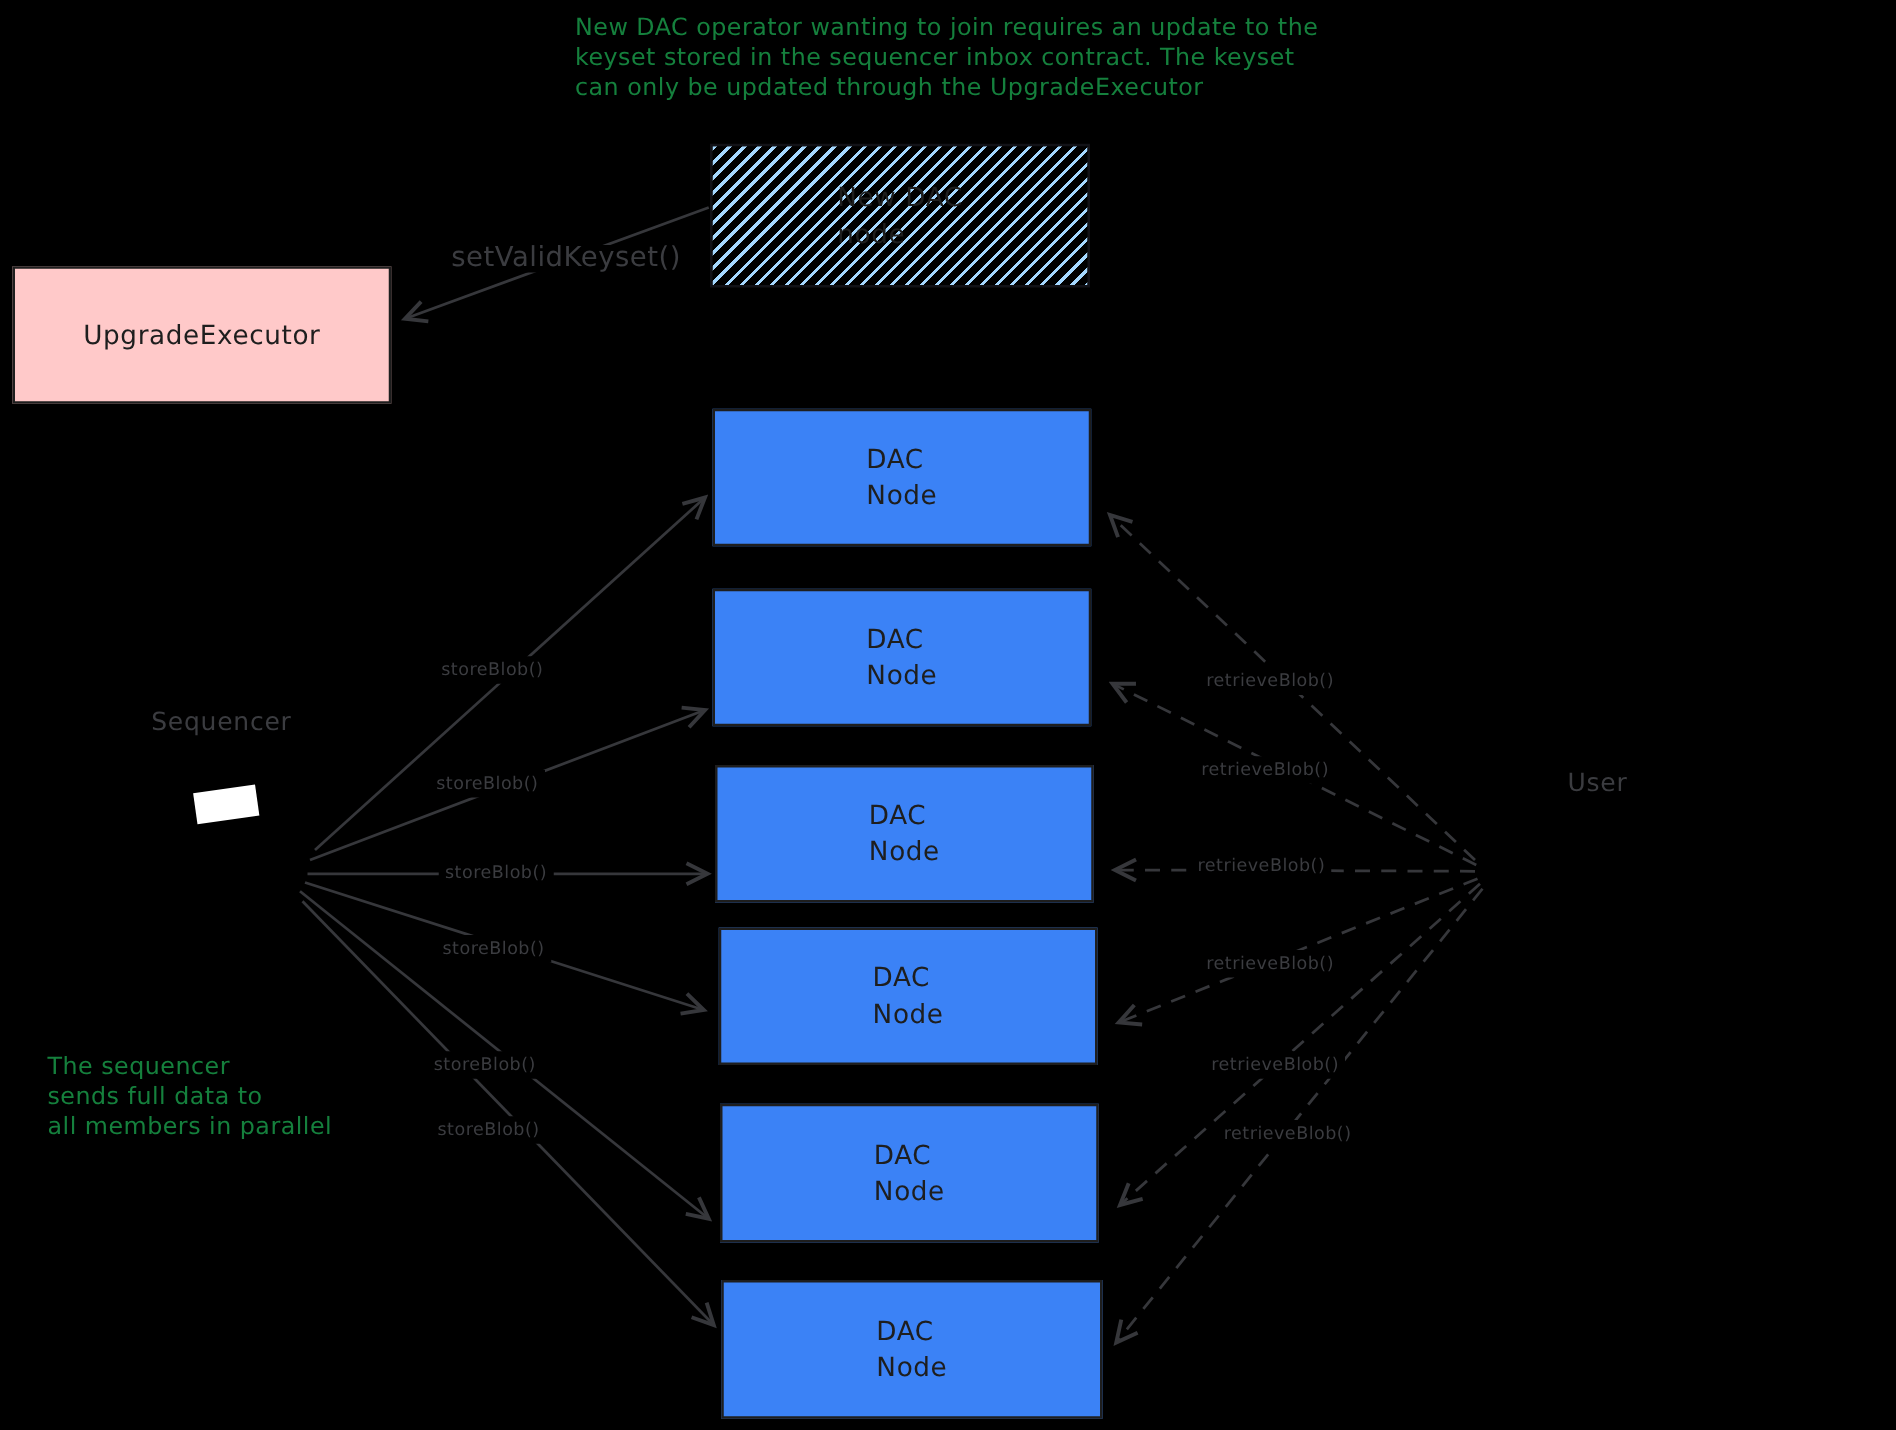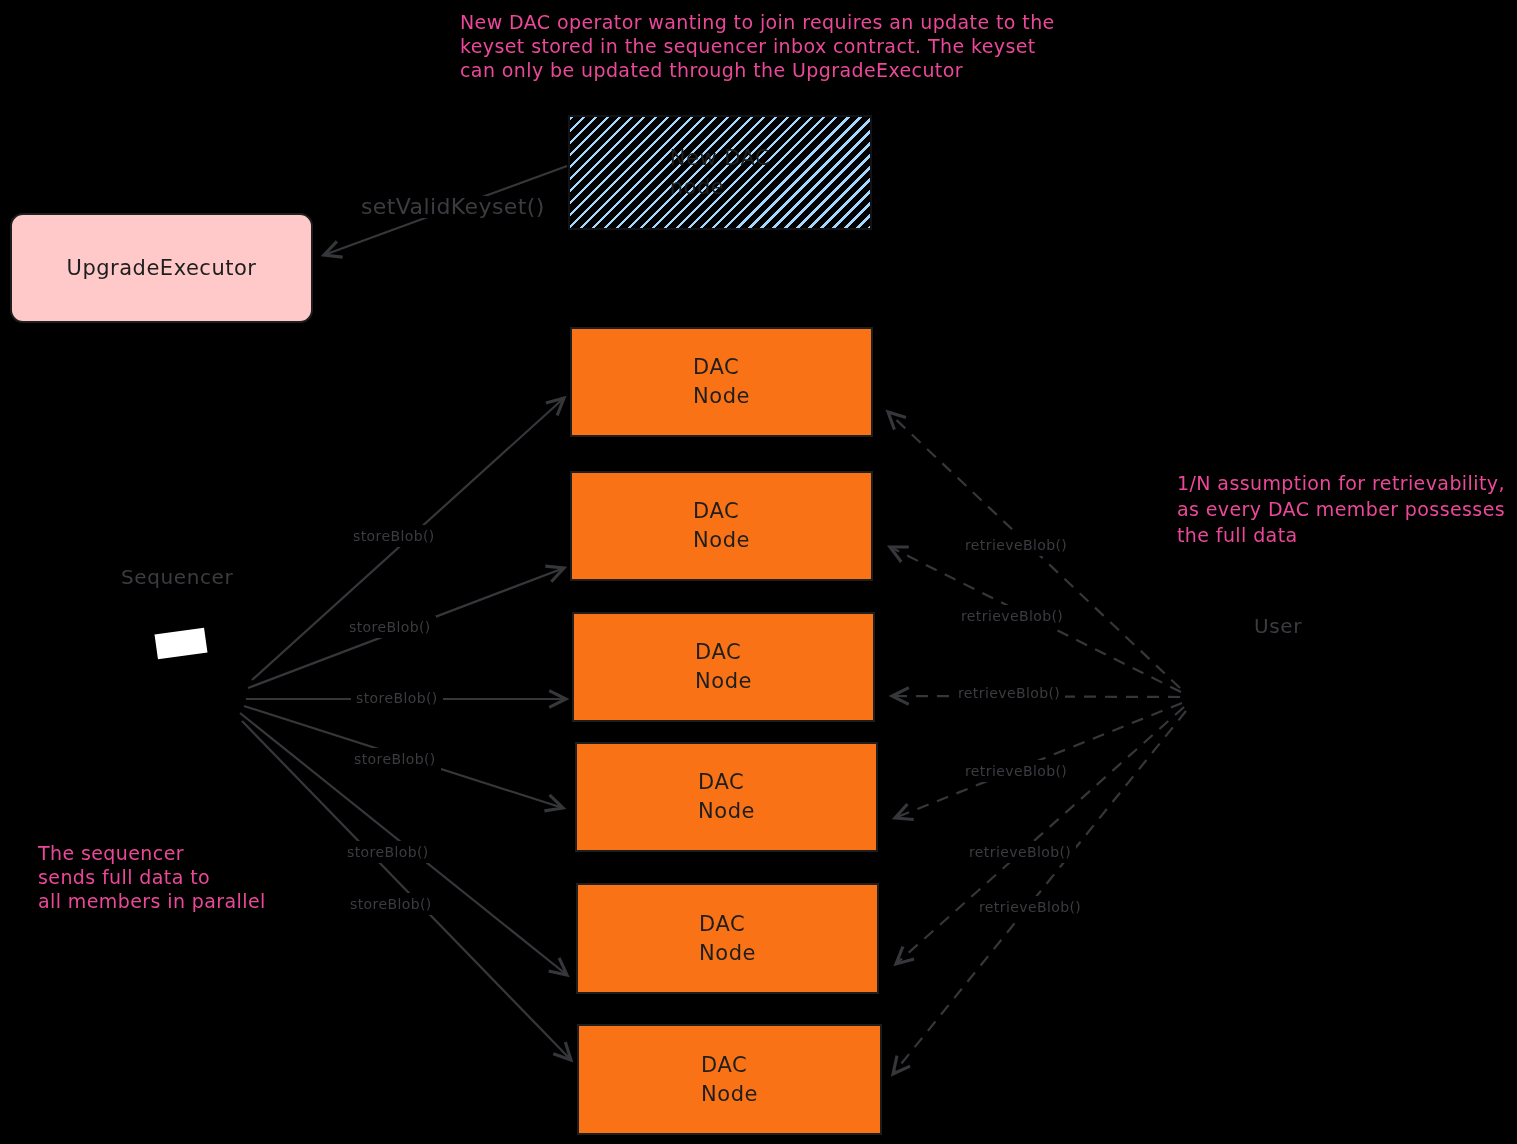--- a/index.html
+++ b/index.html
@@ -1,27 +1,27 @@
 <!DOCTYPE html>
 <html><head>
 <meta charset="utf-8">
 <style>
   html,body{margin:0;padding:0;background:#000;}
   #canvas{position:relative;width:1517px;height:1144px;background:#000000;overflow:hidden;
           font-family:"DejaVu Sans",sans-serif;}
-  .note{position:absolute;color:#ec4899;font-size:19px;line-height:24px;white-space:pre-line;
+  .note{position:absolute;color:#15803d;font-size:19px;line-height:24px;white-space:pre-line;
         letter-spacing:.4px;}
   .edge-label{position:absolute;color:#3b3c40;font-size:14px;line-height:22px;background:#000;
         padding:0 5px;letter-spacing:.4px;white-space:nowrap;}
   .actor-label{position:absolute;color:#3b3c40;font-size:20px;letter-spacing:.6px;white-space:nowrap;}
   .box{position:absolute;border:2px solid #1e1e1e;display:flex;align-items:center;justify-content:center;
        color:#1e1e1e;font-size:21px;line-height:29px;white-space:pre-line;
        letter-spacing:.5px;box-sizing:border-box;}
   .box.pink{background:#ffc9c9;}
-  .box.blue{background:#f97316;}
+  .box.blue{background:#3b82f6;}
   .box.hatch{background:repeating-linear-gradient(135deg,#a5d8ff 0 2.5px,rgba(0,0,0,0) 2.5px 8.5px);
        border-color:#121217;color:#1e1e1e;font-weight:500;}
   .screen{position:absolute;left:156px;top:631px;width:50px;height:25px;background:#ffffff;
        transform:rotate(-8deg);}
   svg.wires{position:absolute;left:0;top:0;}
   svg .wire{stroke:#36373b;stroke-width:2.2;fill:none;}
   svg .dashed{stroke-dasharray:12 9;}
 </style>
 </head>
 <body>
@@ -51,29 +51,26 @@
     <line class="wire dashed" x1="1184" y1="707" x2="896" y2="964" marker-end="url(#ah)"></line>
     <line class="wire dashed" x1="1186" y1="711" x2="893" y2="1074" marker-end="url(#ah)"></line>
   </svg>
 
   <div class="note" style="left:460px;top:10px;width:640px;">New DAC operator wanting to join requires an update to the
 keyset stored in the sequencer inbox contract. The keyset
 can only be updated through the UpgradeExecutor</div>
   <div class="note" style="left:38px;top:841px;width:260px;">The sequencer
 sends full data to
 all members in parallel</div>
-  <div class="note" style="left:1177px;top:470px;width:330px;line-height:26px;">1/N assumption for retrievability,
-as every DAC member possesses
-the full data</div>
 
   <div class="actor-label" style="left:121px;top:565px;">Sequencer</div>
   <div class="screen"></div>
   <div class="actor-label" style="left:1254px;top:614px;">User</div>
 
-  <div class="box pink" style="left:10px;top:213px;width:303px;height:110px;border-radius:13px;">UpgradeExecutor</div>
+  <div class="box pink" style="left:10px;top:213px;width:303px;height:110px;">UpgradeExecutor</div>
   <div class="box hatch" style="left:568px;top:115px;width:304px;height:115px;">New DAC
 node</div>
 
   <div class="box blue" style="left:570px;top:327px;width:303px;height:110px;">DAC
 Node</div>
   <div class="box blue" style="left:570px;top:471px;width:303px;height:110px;">DAC
 Node</div>
   <div class="box blue" style="left:572px;top:612px;width:303px;height:110px;">DAC
 Node</div>
   <div class="box blue" style="left:575px;top:742px;width:303px;height:110px;">DAC

